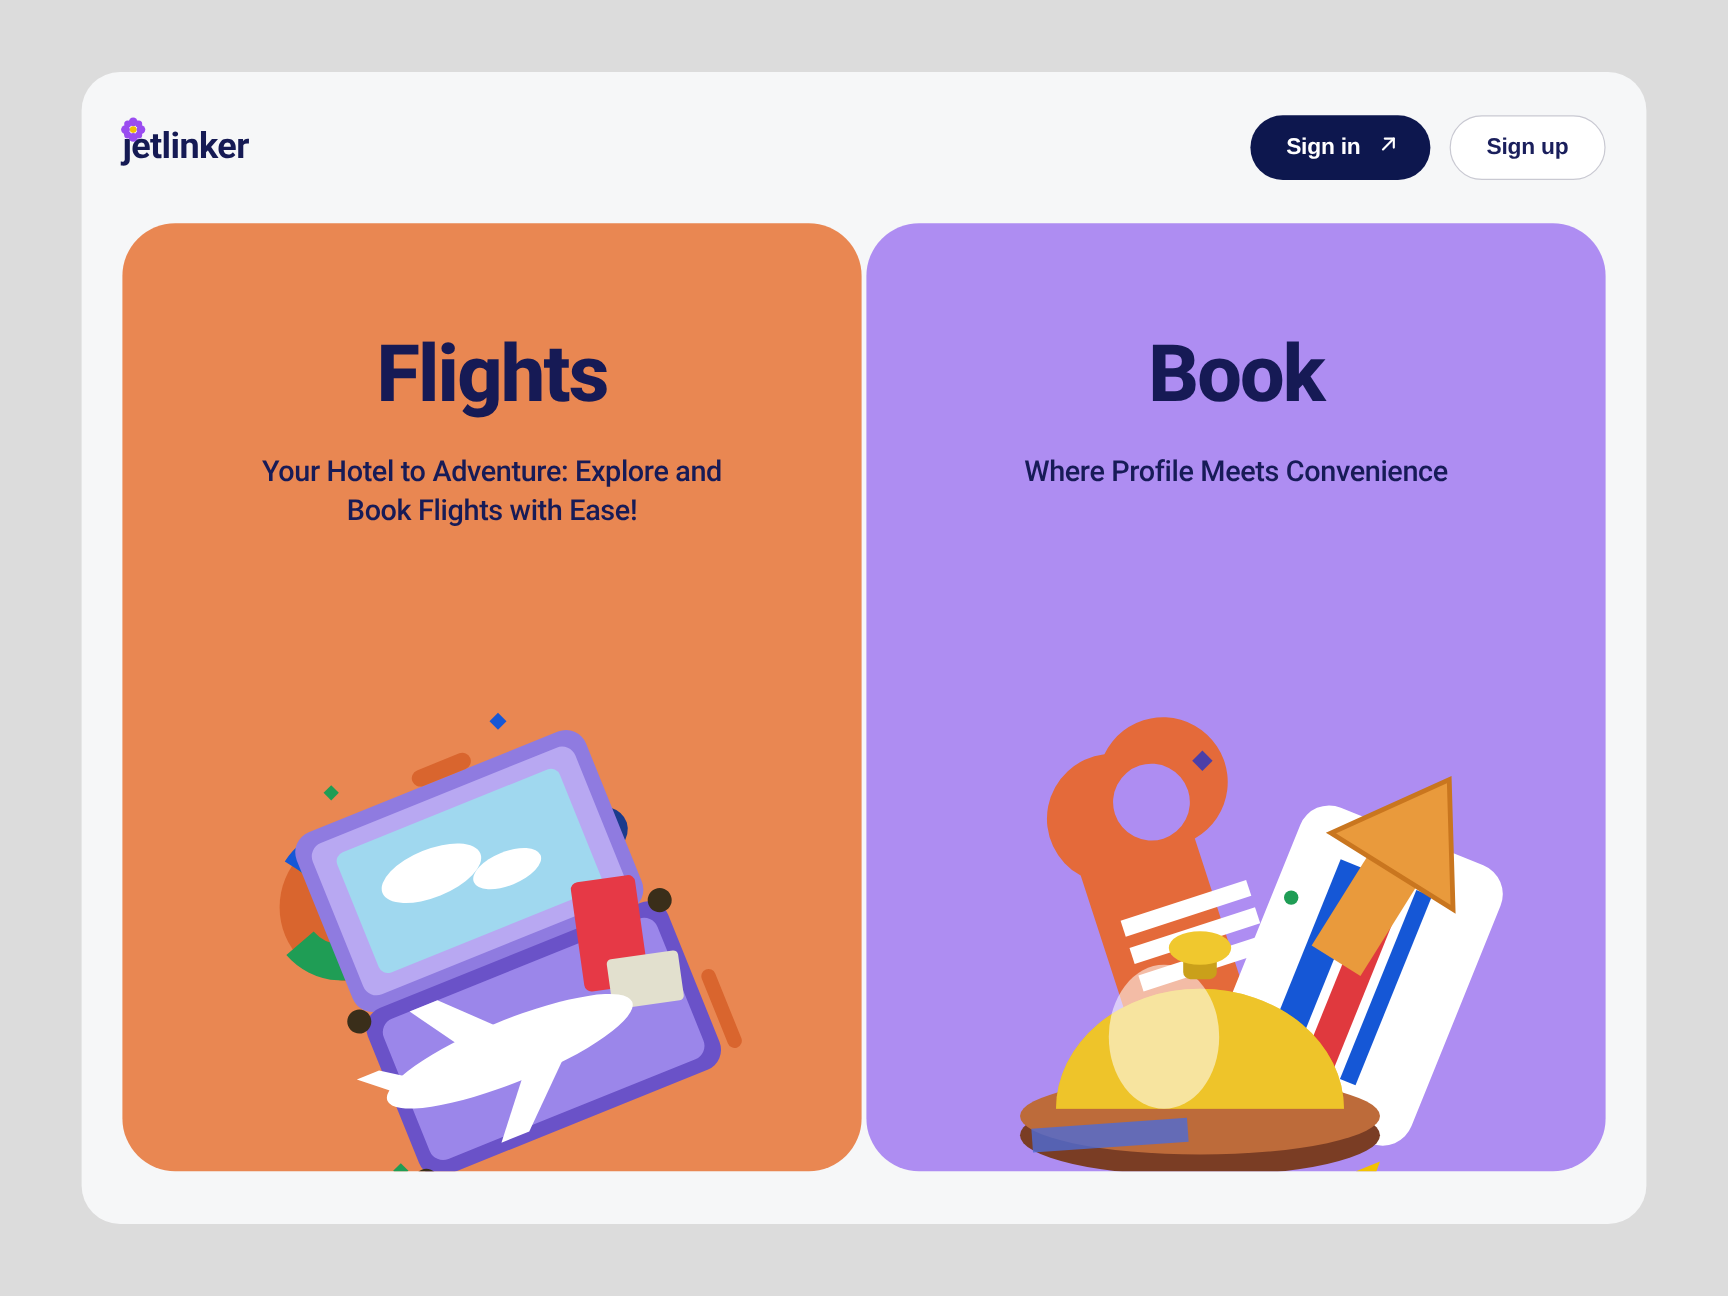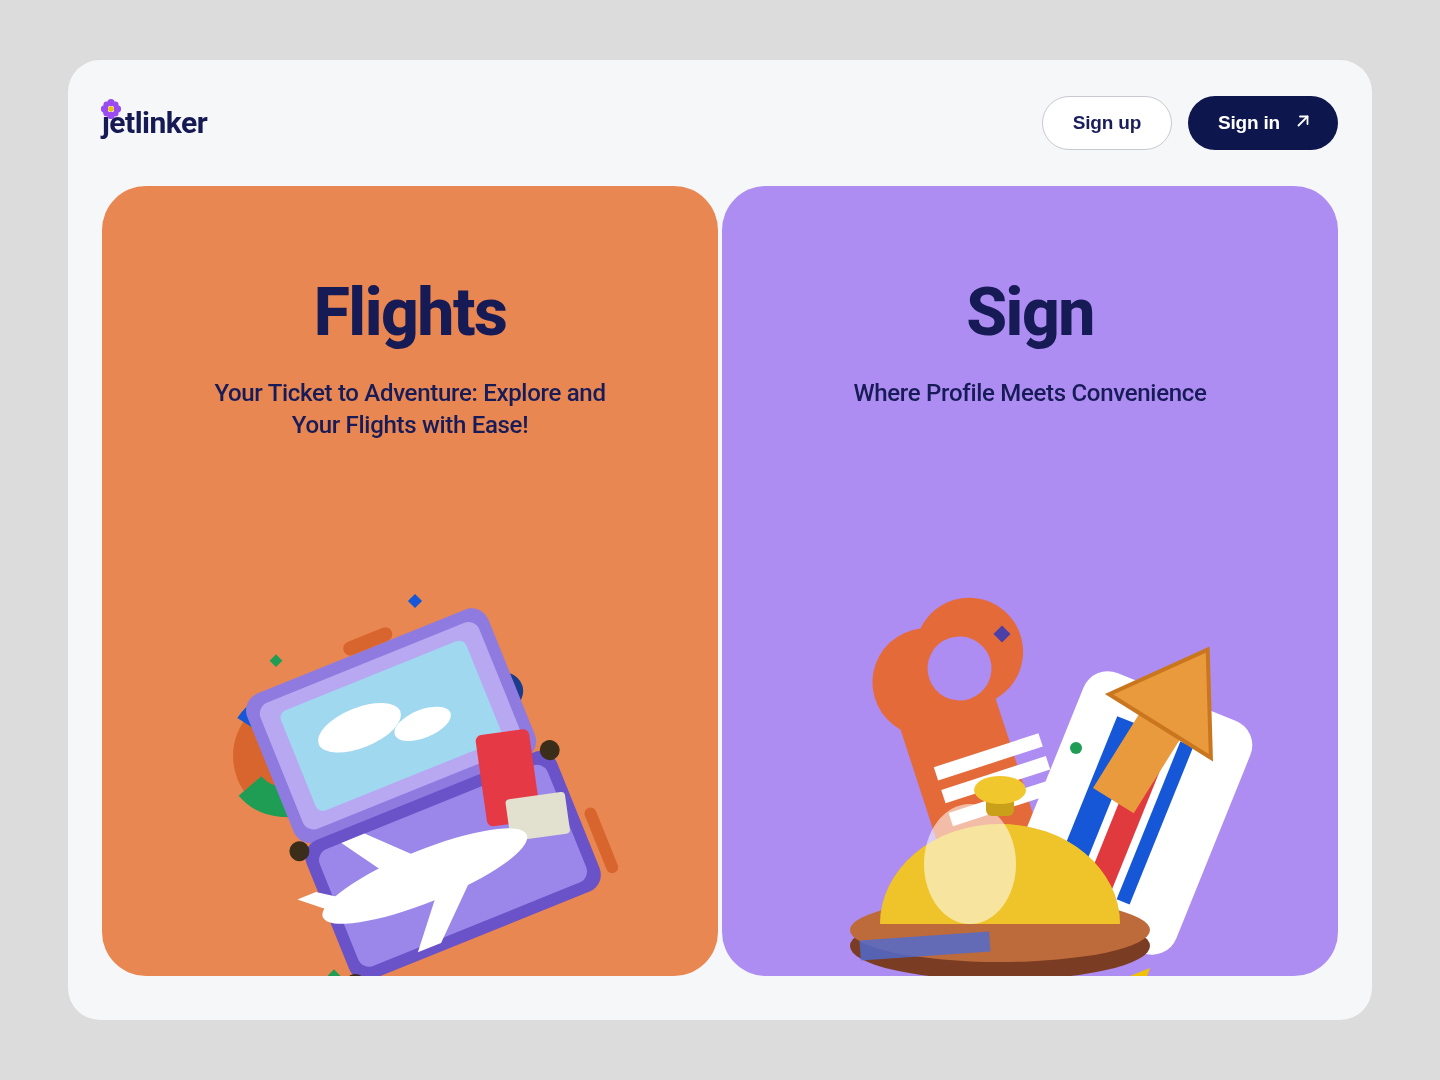--- a/index.html
+++ b/index.html
@@ -148,38 +148,38 @@
               <circle cx="17" cy="17" r="3.2"></circle>
           </g>
           <circle cx="12" cy="12" r="3" fill="#f2c200"></circle>
         </svg>
       </span>
       <span class="logo-text">jetlinker</span>
     </div>
 
 
     <div class="auth">
-      <button class="btn btn-outline">Sign up</button>
       <button class="btn btn-solid">
         <span>Sign in</span>
         <span>
           <svg width="18" height="18" viewBox="0 0 24 24" fill="none" stroke-width="2.4" stroke-linecap="round" stroke-linejoin="round">
             <line x1="6" y1="18" x2="18" y2="6"></line>
             <polyline points="8 6 18 6 18 16"></polyline>
           </svg>
         </span>
       </button>
+      <button class="btn btn-outline">Sign up</button>
     </div>
   </div>
 
   <div class="cards">
 
     <div class="card card-flights">
       <h2>Flights</h2>
-      <p>Your Ticket to Adventure: Explore and Your Flights with Ease!</p>
+      <p>Your Hotel to Adventure: Explore and Book Flights with Ease!</p>
 
       <div class="illus">
         <svg viewBox="0 0 460 440" width="460" height="440">
           <circle cx="115" cy="180" r="62" fill="#d9652e"></circle>
           <path d="M70 150 a46 46 0 1 1 0 60" fill="none" stroke="#1f9d55" stroke-width="30"></path>
           <path d="M70 150 a46 46 0 0 1 56 -18" fill="none" stroke="#1557d6" stroke-width="30"></path>
           <path d="M126 132 a46 46 0 0 1 18 56" fill="none" stroke="#f4c430" stroke-width="30"></path>
           <ellipse cx="310" cy="120" rx="34" ry="24" fill="#1b3b8c" transform="rotate(-18 310 120)"></ellipse>
 
           <g transform="rotate(-22 230 250)">
@@ -210,21 +210,21 @@
           </g>
           <path d="M140 420 q70 -40 180 0" fill="#1f9d55"></path>
           <rect x="230" y="20" width="10" height="10" fill="#1557d6" transform="rotate(45 235 25)"></rect>
           <rect x="92" y="80" width="9" height="9" fill="#1f9d55" transform="rotate(45 96 84)"></rect>
           <rect x="150" y="395" width="9" height="9" fill="#1f9d55" transform="rotate(45 154 399)"></rect>
         </svg>
       </div>
     </div>
 
     <div class="card card-hotel">
-      <h2>Sign</h2>
+      <h2>Book</h2>
       <p>Where Profile Meets Convenience</p>
 
       <div class="illus">
         <svg viewBox="0 0 460 440" width="460" height="440">
 
           <g transform="rotate(-18 175 140)">
             <path d="M150 40 a54 54 0 1 1 50 90 v140 a20 20 0 0 1 -20 20 h-60 a20 20 0 0 1 -20 -20 v-140 a54 54 0 0 1 50 -90 z" fill="#e46a3a"></path>
             <circle cx="175" cy="90" r="32" fill="#ae8df2"></circle>
             <rect x="120" y="176" width="110" height="14" fill="#ffffff"></rect>
             <rect x="120" y="200" width="110" height="14" fill="#ffffff"></rect>

